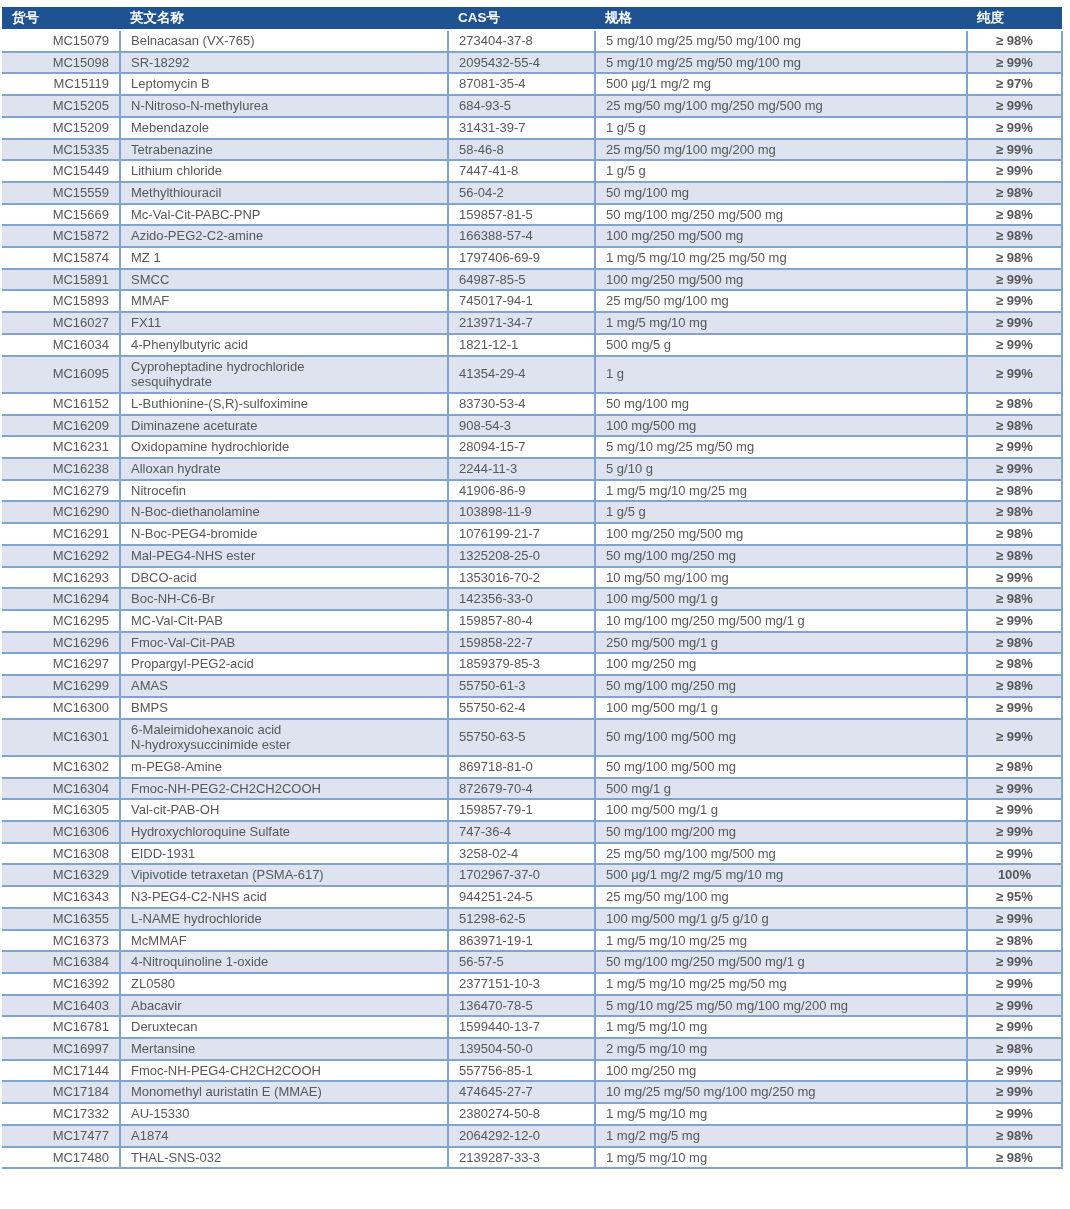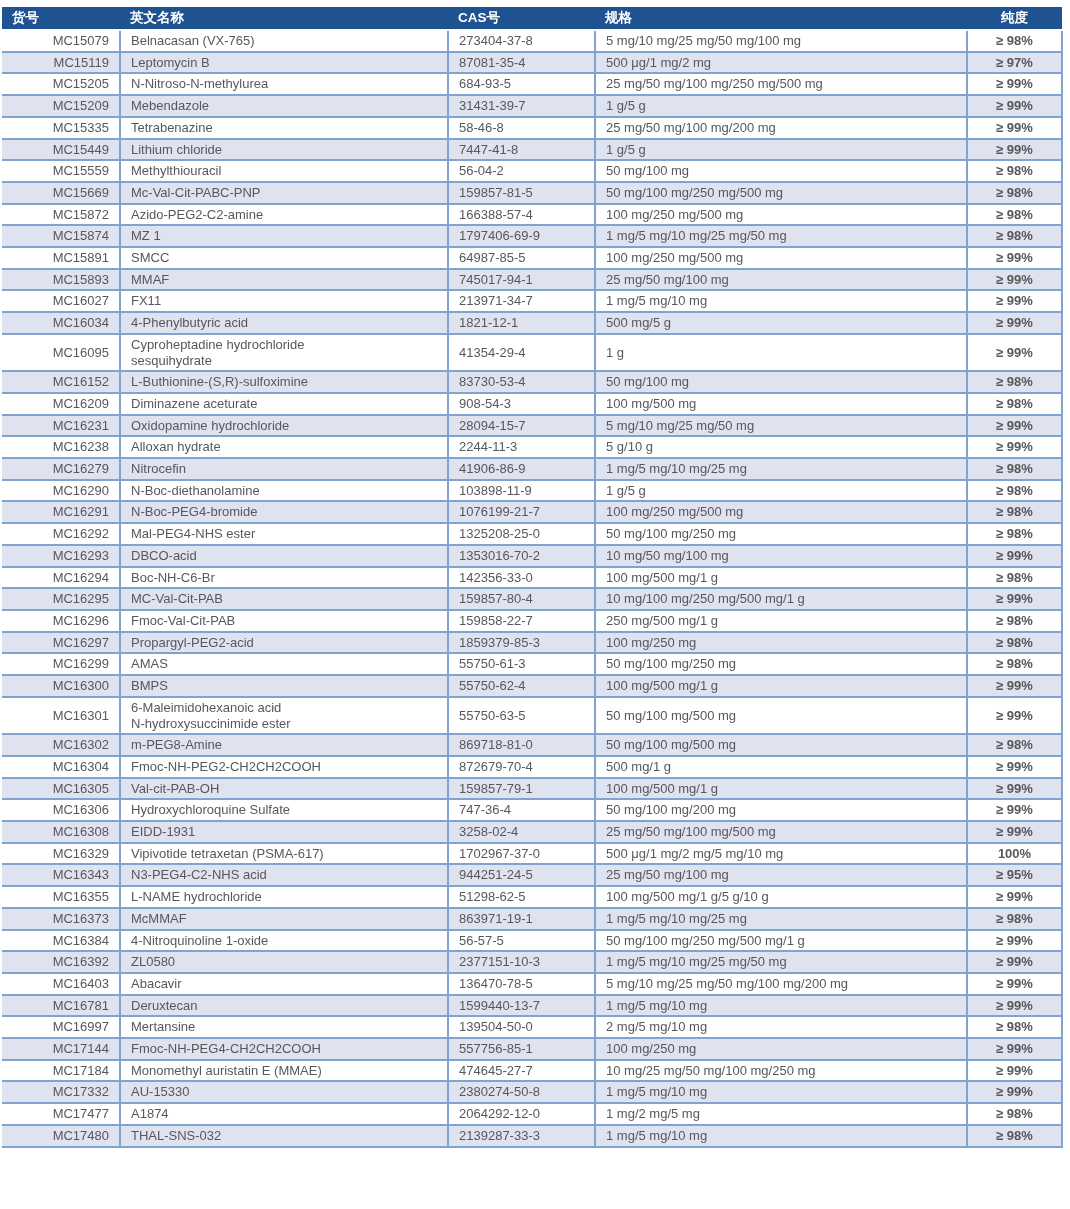--- a/index.html
+++ b/index.html
@@ -30,21 +30,21 @@
     font-size: 13.5px;
     font-weight: bold;
     text-align: left;
     height: 22px;
     padding: 0 10px;
     border: none;
     border-bottom: 2px solid #ffffff;
     white-space: nowrap;
     overflow: hidden;
   }
-  table.product-table th.col-purity { text-align: center; }
+  table.product-table th.col-purity { }
   table.product-table td {
     font-size: 13px;
     color: #57585a;
     line-height: 15.7px;
     height: 15.7px;
     padding: 2px 10px;
     border-bottom: 2px solid #7fa4cf;
     border-left: 2px solid #7fa4cf;
     background: #ffffff;
     overflow: hidden;
@@ -86,20 +86,27 @@
       </thead>
       <tbody id="table-body">
           <tr>
             <td class="col-item_no">MC15079</td>
             <td class="col-name">Belnacasan (VX-765)</td>
             <td class="col-cas">273404-37-8</td>
             <td class="col-spec">5 mg/10 mg/25 mg/50 mg/100 mg</td>
             <td class="col-purity">≥ 98%</td>
           </tr>
           <tr>
+            <td class="col-item_no">MC15098</td>
+            <td class="col-name">SR-18292</td>
+            <td class="col-cas">2095432-55-4</td>
+            <td class="col-spec">5 mg/10 mg/25 mg/50 mg/100 mg</td>
+            <td class="col-purity">≥ 99%</td>
+          </tr>
+          <tr>
             <td class="col-item_no">MC15119</td>
             <td class="col-name">Leptomycin B</td>
             <td class="col-cas">87081-35-4</td>
             <td class="col-spec">500 μg/1 mg/2 mg</td>
             <td class="col-purity">≥ 97%</td>
           </tr>
           <tr>
             <td class="col-item_no">MC15205</td>
             <td class="col-name">N-Nitroso-N-methylurea</td>
             <td class="col-cas">684-93-5</td>

